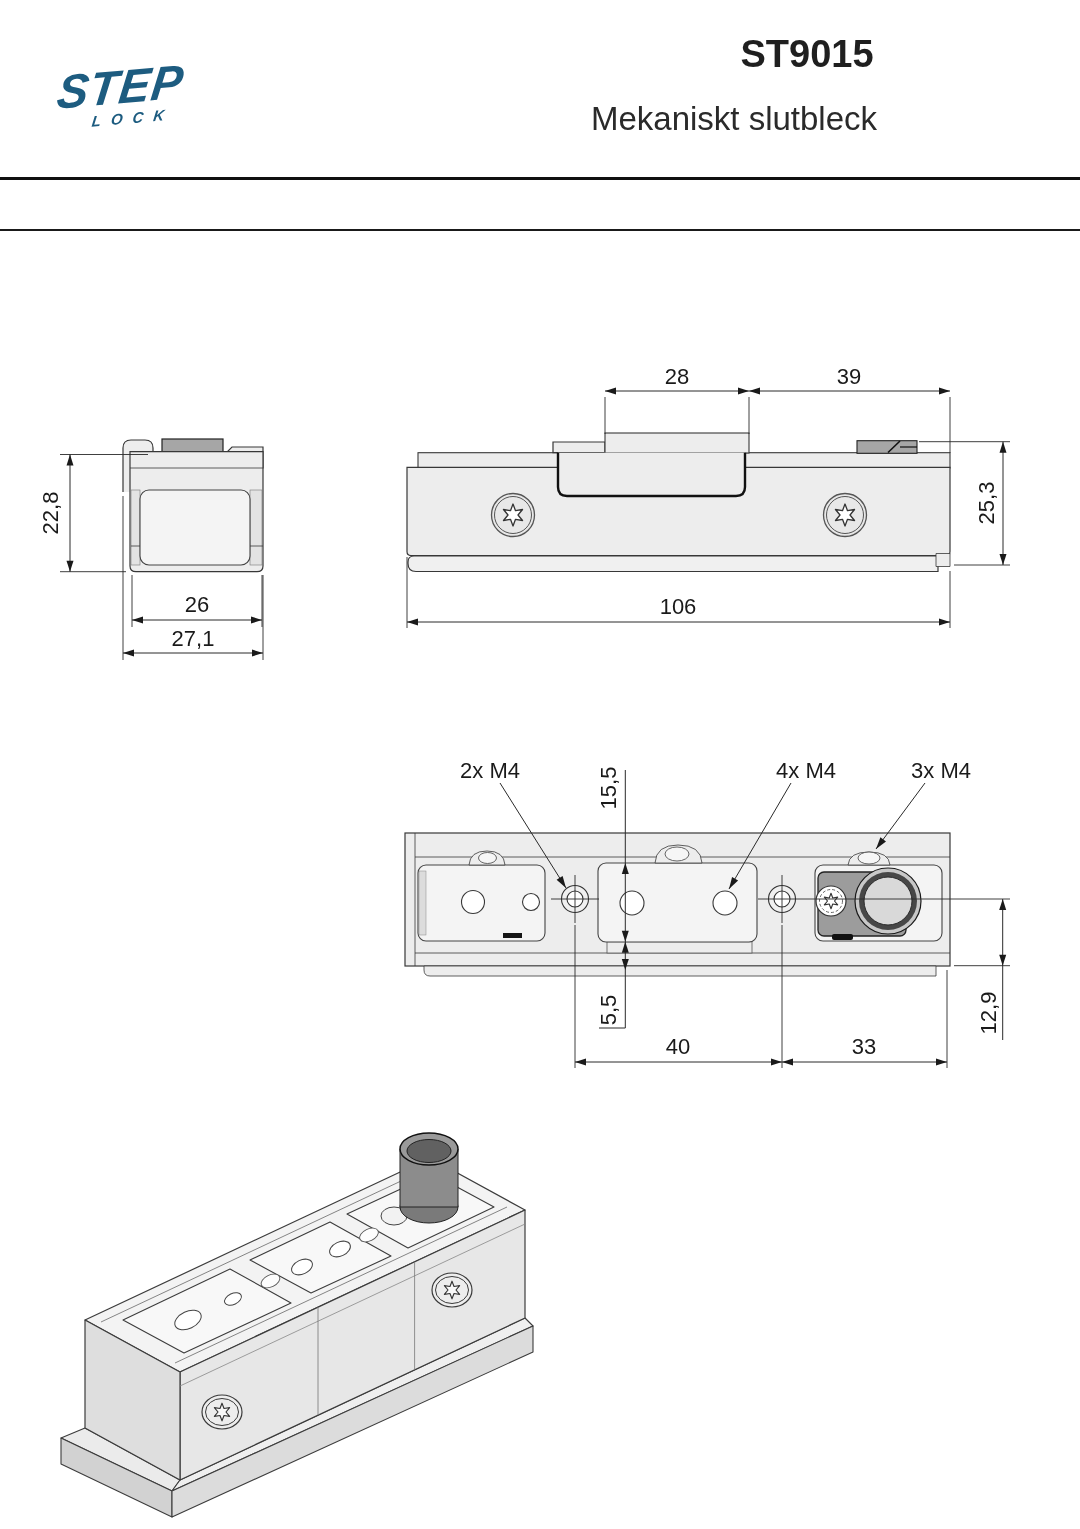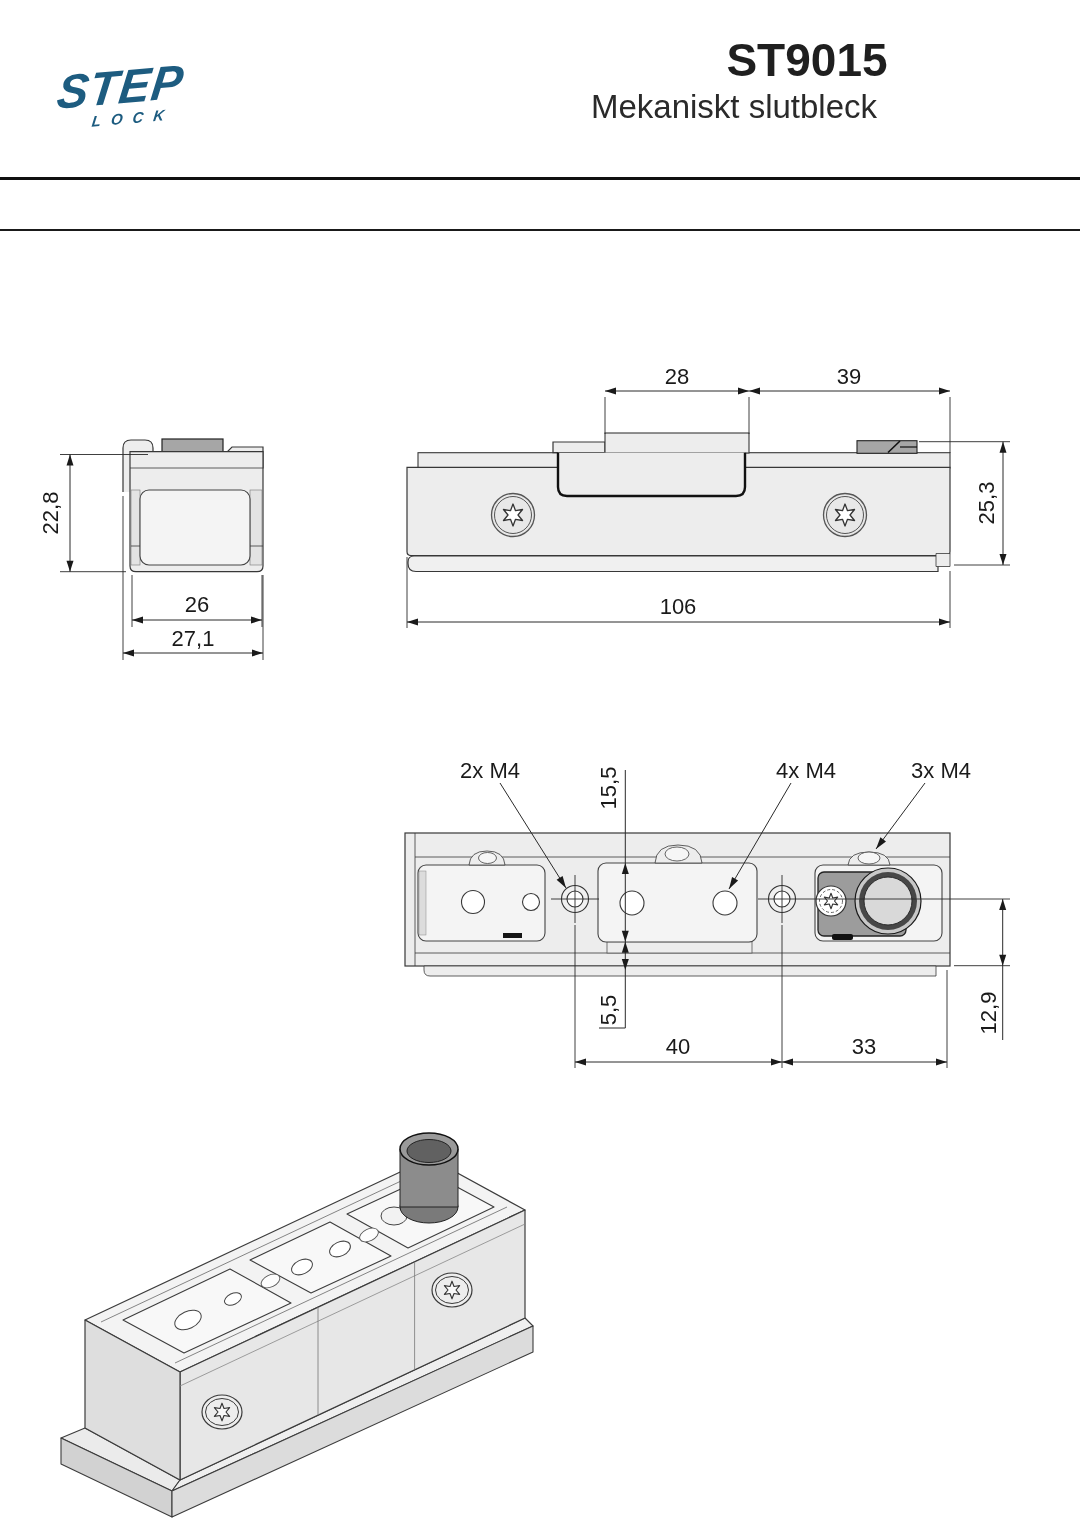--- a/index.html
+++ b/index.html
@@ -1,19 +1,19 @@
 <!DOCTYPE html>
 <html><head>
 <meta charset="utf-8">
 <style>
   html,body{margin:0;padding:0;}
   body{width:1080px;height:1529px;position:relative;background:#ffffff;
        font-family:"Liberation Sans",sans-serif;overflow:hidden;}
   .abs{position:absolute;}
-  .title{font-size:46px;font-weight:bold;color:#1f1f1f;white-space:nowrap;transform:translateX(-50%);}
+  .title{font-size:38px;font-weight:bold;color:#1f1f1f;white-space:nowrap;transform:translateX(-50%);}
   .subtitle{font-size:33px;font-weight:400;color:#2a2a2a;white-space:nowrap;transform:translateX(-50%);}
   .rule1{left:0;width:1080px;top:177px;height:3px;background:#101010;}
   .rule2{left:0;width:1080px;top:229px;height:2px;background:#1a1a1a;}
   .logo{left:58px;top:66px;transform:rotate(-5deg);color:#1d5c80;}
   .logo-step{font-size:47px;font-weight:900;font-style:italic;letter-spacing:1px;
              transform:skewX(-12deg);line-height:0.9;}
   .logo-lock{font-size:15px;font-weight:bold;font-style:italic;letter-spacing:10px;
              margin-left:32px;margin-top:2px;transform:skewX(-12deg);}
   svg text{font-family:"Liberation Sans",sans-serif;font-size:22px;fill:#1a1a1a;}
   .thin   {stroke:#2a2a2a;stroke-width:1;fill:none;}
@@ -23,21 +23,21 @@
   .arrow  {fill:#1a1a1a;stroke:none;}
 </style>
 </head>
 <body>
 
 <div class="abs logo">
   <div class="logo-step">STEP</div>
   <div class="logo-lock">LOCK</div>
 </div>
 <div class="abs title" style="left:807px;top:33px;">ST9015</div>
-<div class="abs subtitle" style="left:734px;top:88px;">Mekaniskt slutbleck</div>
+<div class="abs subtitle" style="left:734px;top:100px;">Mekaniskt slutbleck</div>
 <div class="abs rule1"></div>
 <div class="abs rule2"></div>
 
 <svg class="abs" style="left:0;top:0;" width="1080" height="1529" viewBox="0 0 1080 1529">
   <defs>
     <path id="torx" d="M0,-11 L2.5,-4.33 L9.53,-5.5 L5,0 L9.53,5.5 L2.5,4.33 L0,11
                        L-2.5,4.33 L-9.53,5.5 L-5,0 L-9.53,-5.5 L-2.5,-4.33 Z"></path>
   </defs>
 
   <g>

